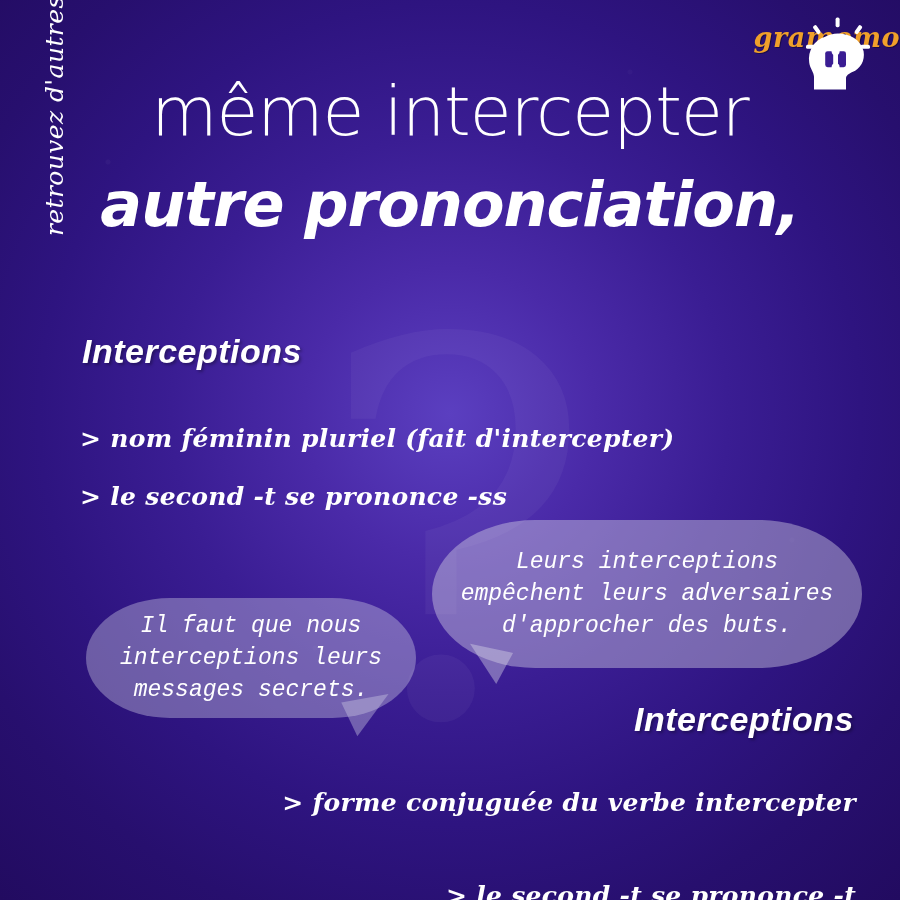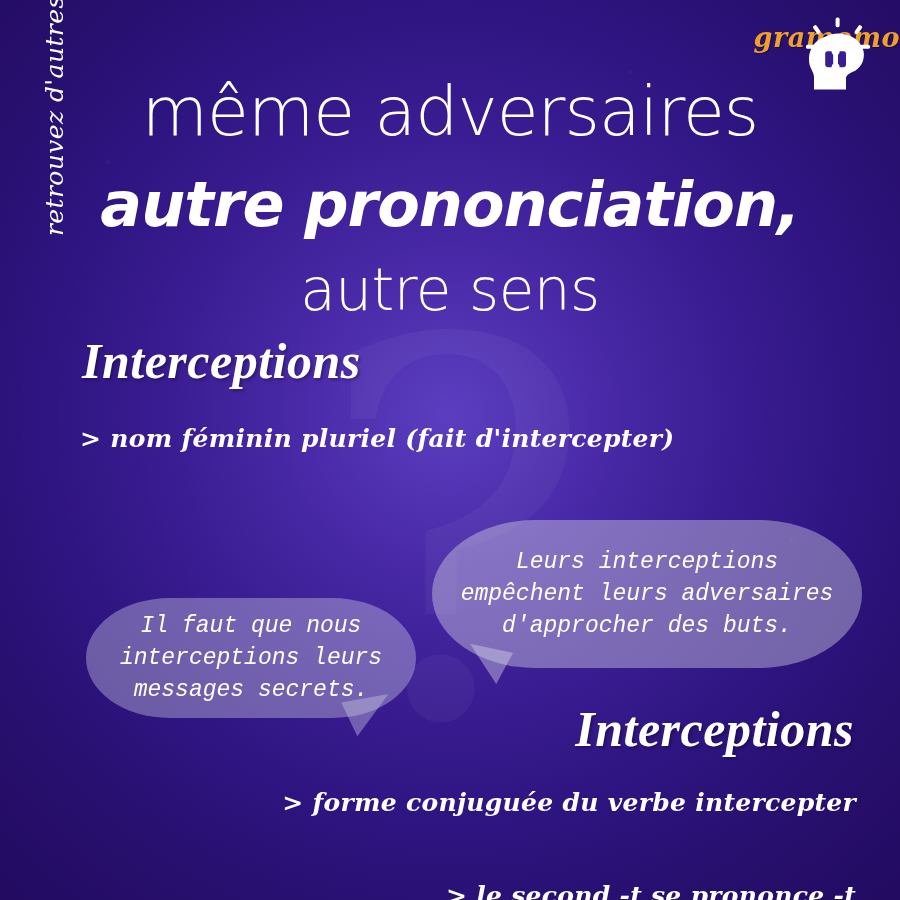--- a/index.html
+++ b/index.html
@@ -127,24 +127,24 @@
     font-family: "DejaVu Sans", sans-serif;
     font-weight: 300;
     font-size: 58px;
     letter-spacing: -0.5px;
   }
 
   
   .entry-word {
     position: absolute;
     color: #fff;
-    font-family: Liberation Serif, serif;
-    font-style: italic;
-    font-weight: bold;
-    font-size: 50px;
+    font-family: Liberation Sans, sans-serif;
+    font-style: italic;
+    font-weight: bold;
+    font-size: 34px;
     letter-spacing: 0.5px;
     text-shadow: 2px 2px 3px rgba(0,0,0,0.30);
     white-space: nowrap;
   }
   .entry-line {
     position: absolute;
     color: #fff;
     font-family: "DejaVu Serif", serif;
     font-style: italic;
     font-weight: bold;
@@ -240,26 +240,26 @@
     </g>
     <g fill="#ffffff">
       <circle cx="47" cy="44" r="5"></circle>
       <circle cx="47" cy="64" r="5"></circle>
       <rect x="44" y="44" width="6" height="20"></rect>
     </g>
   </svg>
 
   <div class="side-text">retrouvez d'autres fiches sur www.gramemo.org</div>
 
-  <div class="title-1">même adversaires</div>
+  <div class="title-1">même intercepter</div>
   <div class="title-2">autre prononciation,</div>
-  <div class="title-3">autre sens</div>
 
   <div class="entry-word" id="word-1">Interceptions</div>
   <div class="entry-line" id="line-1a">&gt; nom féminin pluriel (fait d'intercepter)</div>
+  <div class="entry-line" id="line-1b">&gt; le second -t se prononce -ss</div>
 
   <div class="entry-word" id="word-2">Interceptions</div>
   <div class="entry-line" id="line-2a">&gt; forme conjuguée du verbe intercepter</div>
   <div class="entry-line" id="line-2b">&gt; le second -t se prononce -t</div>
 
   <div class="bubble" id="bubble-right">
     <span class="bubble-text">Leurs interceptions empêchent leurs adversaires d'approcher des buts.</span>
     <span class="tail"></span>
   </div>
 

